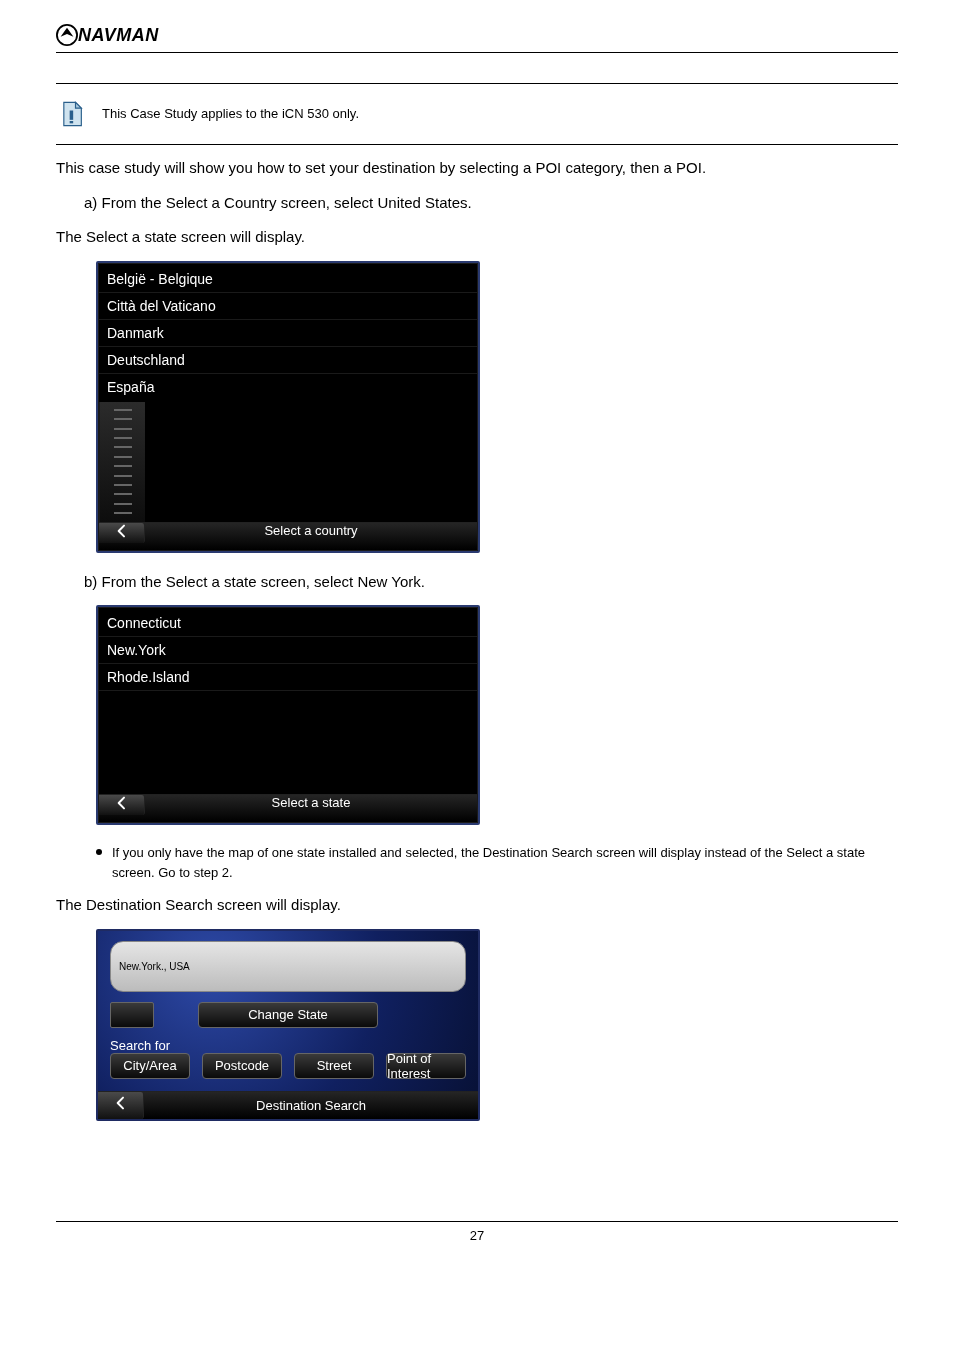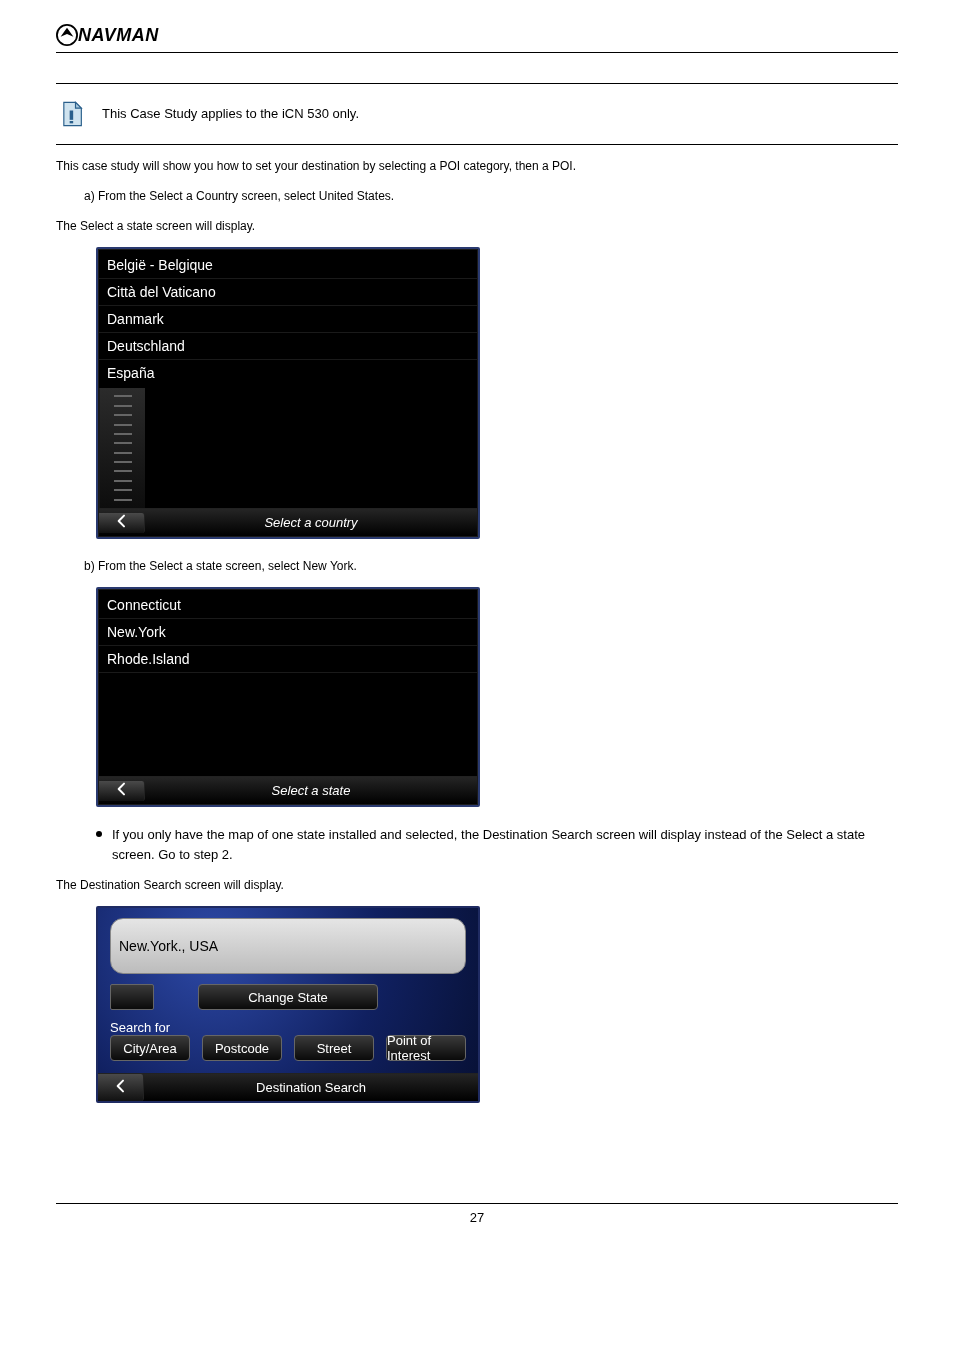--- a/index.html
+++ b/index.html
@@ -36,21 +36,21 @@
     gap: 14px;
     padding: 14px 0 14px 0;
   }
   .note-icon-wrap {
     width: 32px; height: 32px;
     flex: 0 0 32px;
     display: flex; align-items: center; justify-content: center;
   }
   .note-icon-wrap svg { width: 28px; height: 28px; }
   .note-text { font-size: 13px; line-height: 1.5; padding-top: 6px; }
-  .para { font-size: 12px; margin: 12px 0; line-height: 1.5; }
+  .para { font-size: 15px; margin: 12px 0; line-height: 1.5; }
   .sub-indent { margin-left: 28px; }
   .screen {
     width: 384px;
     margin: 6px 0 18px 40px;
     border: 2px solid #2a3a70;
     border-radius: 2px;
     background: #000;
     color: #fff;
     font-family: Arial, sans-serif;
     position: relative;
@@ -91,25 +91,24 @@
     display: flex;
     flex-direction: column;
     justify-content: space-evenly;
   }
   .scrub .tick {
     height: 2px;
     background: #666;
   }
   .screen-footer {
     display: flex;
-    align-items: center;
+    align-items: flex-start;
     background: linear-gradient(to bottom,#252525,#000);
     border-top: 1px solid #222;
     height: 28px;
-    font-style: italic;
   }
   .back-btn {
     width: 46px;
     background: linear-gradient(to bottom,#4a4a4a,#111);
     display: flex; align-items: center; justify-content: center;
     border-right: 1px solid #222;
     border-top-right-radius: 3px;
     border-bottom-right-radius: 3px;
   }
   .back-btn svg { width: 16px; height: 16px; }
@@ -133,21 +132,21 @@
   }
   .dest-body {
     padding: 10px 12px 6px 12px;
   }
   .loc-bar {
     background: linear-gradient(to bottom,#e5e5e5,#bcbcbc);
     color: #000;
     border: 1px solid #888;
     border-radius: 13px;
     padding: 19px 8px;
-    font-size: 14px;
+    font-size: 10px;
     margin-bottom: 10px;
   }
   .change-row {
     display: flex;
     gap: 44px;
     justify-content: flex-start;
     margin-bottom: 10px;
   }
   .flag-btn {
     width: 44px; height: 26px;

